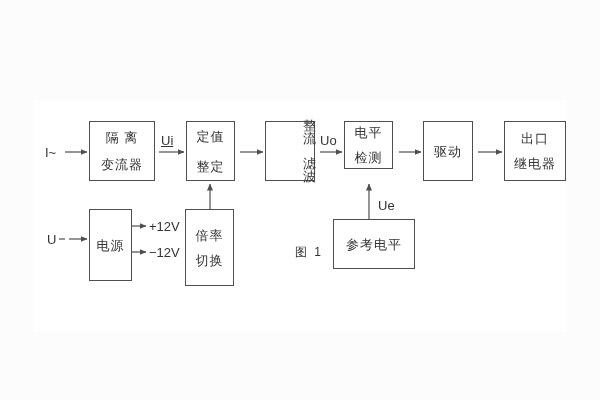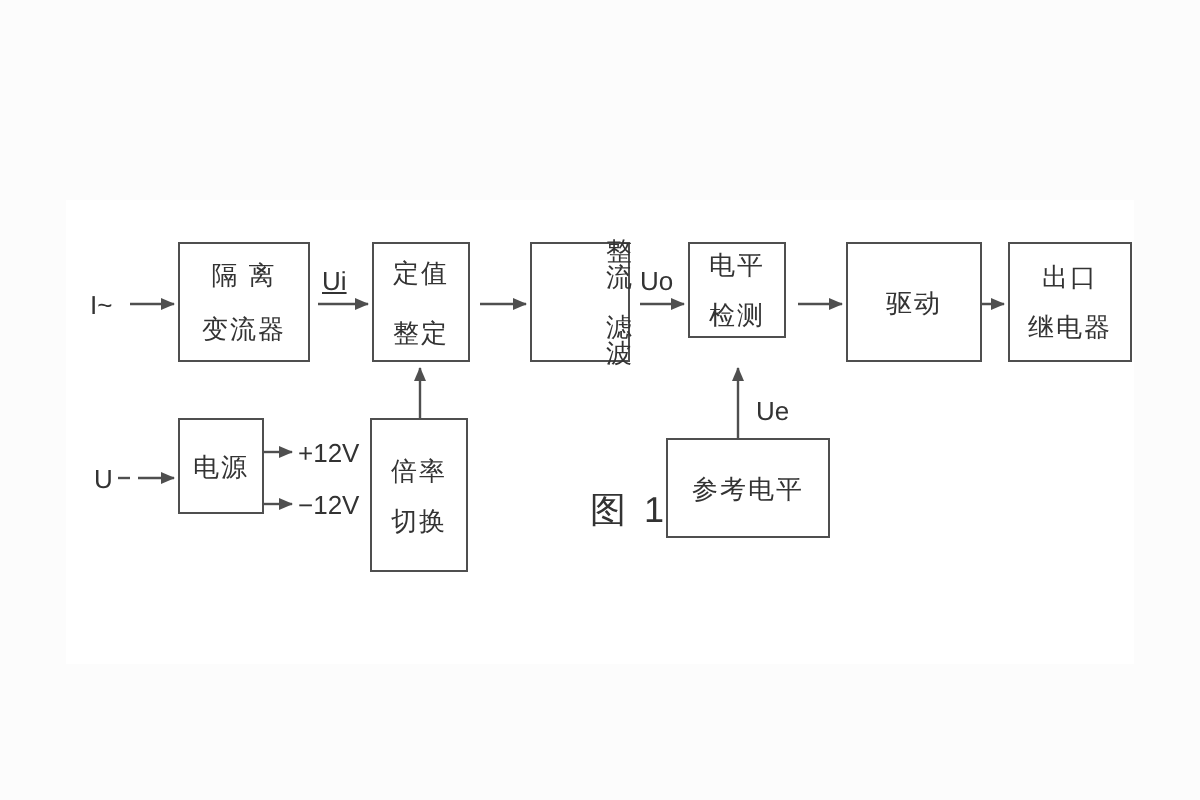--- a/index.html
+++ b/index.html
@@ -64,39 +64,39 @@
   <span>整定</span>
 </div>
 <div class="box" style="left:265px;top:121px;width:50px;height:60px;padding-left:40px;">
   <span>整流</span>
   <span>滤波</span>
 </div>
 <div class="box" style="left:344px;top:121px;width:49px;height:48px;">
   <span>电平</span>
   <span>检测</span>
 </div>
-<div class="box" style="left:423px;top:121px;width:68px;height:60px;">
+<div class="box" style="left:423px;top:121px;width:50px;height:60px;">
   <span>驱动</span>
 </div>
 <div class="box" style="left:504px;top:121px;width:62px;height:60px;">
   <span>出口</span>
   <span>继电器</span>
 </div>
 
-<div class="box" style="left:89px;top:209px;width:43px;height:48px;">
+<div class="box" style="left:89px;top:209px;width:43px;height:72px;">
   <span>电源</span>
 </div>
 <div class="box" style="left:185px;top:209px;width:49px;height:77px;">
   <span>倍率</span>
   <span>切换</span>
 </div>
 <div class="box" style="left:333px;top:219px;width:82px;height:50px;">
   <span>参考电平</span>
 </div>
 
 <span class="lbl" style="left:45px;top:146px;">I~</span>
 <span class="lbl" style="left:161px;top:134px;text-decoration:underline;">Ui</span>
 <span class="lbl" style="left:320px;top:134px;">Uo</span>
 <span class="lbl" style="left:378px;top:199px;">Ue</span>
 <span class="lbl" style="left:47px;top:233px;">U</span>
 <span class="lbl" style="left:149px;top:220px;">+12V</span>
 <span class="lbl" style="left:149px;top:246px;">−12V</span>
-<span class="lbl" style="left:295px;top:246px;font-size:18px;letter-spacing:2px;">图 1</span>
+<span class="lbl" style="left:295px;top:246px;font-size:12px;letter-spacing:2px;">图 1</span>
 
 </body></html>

